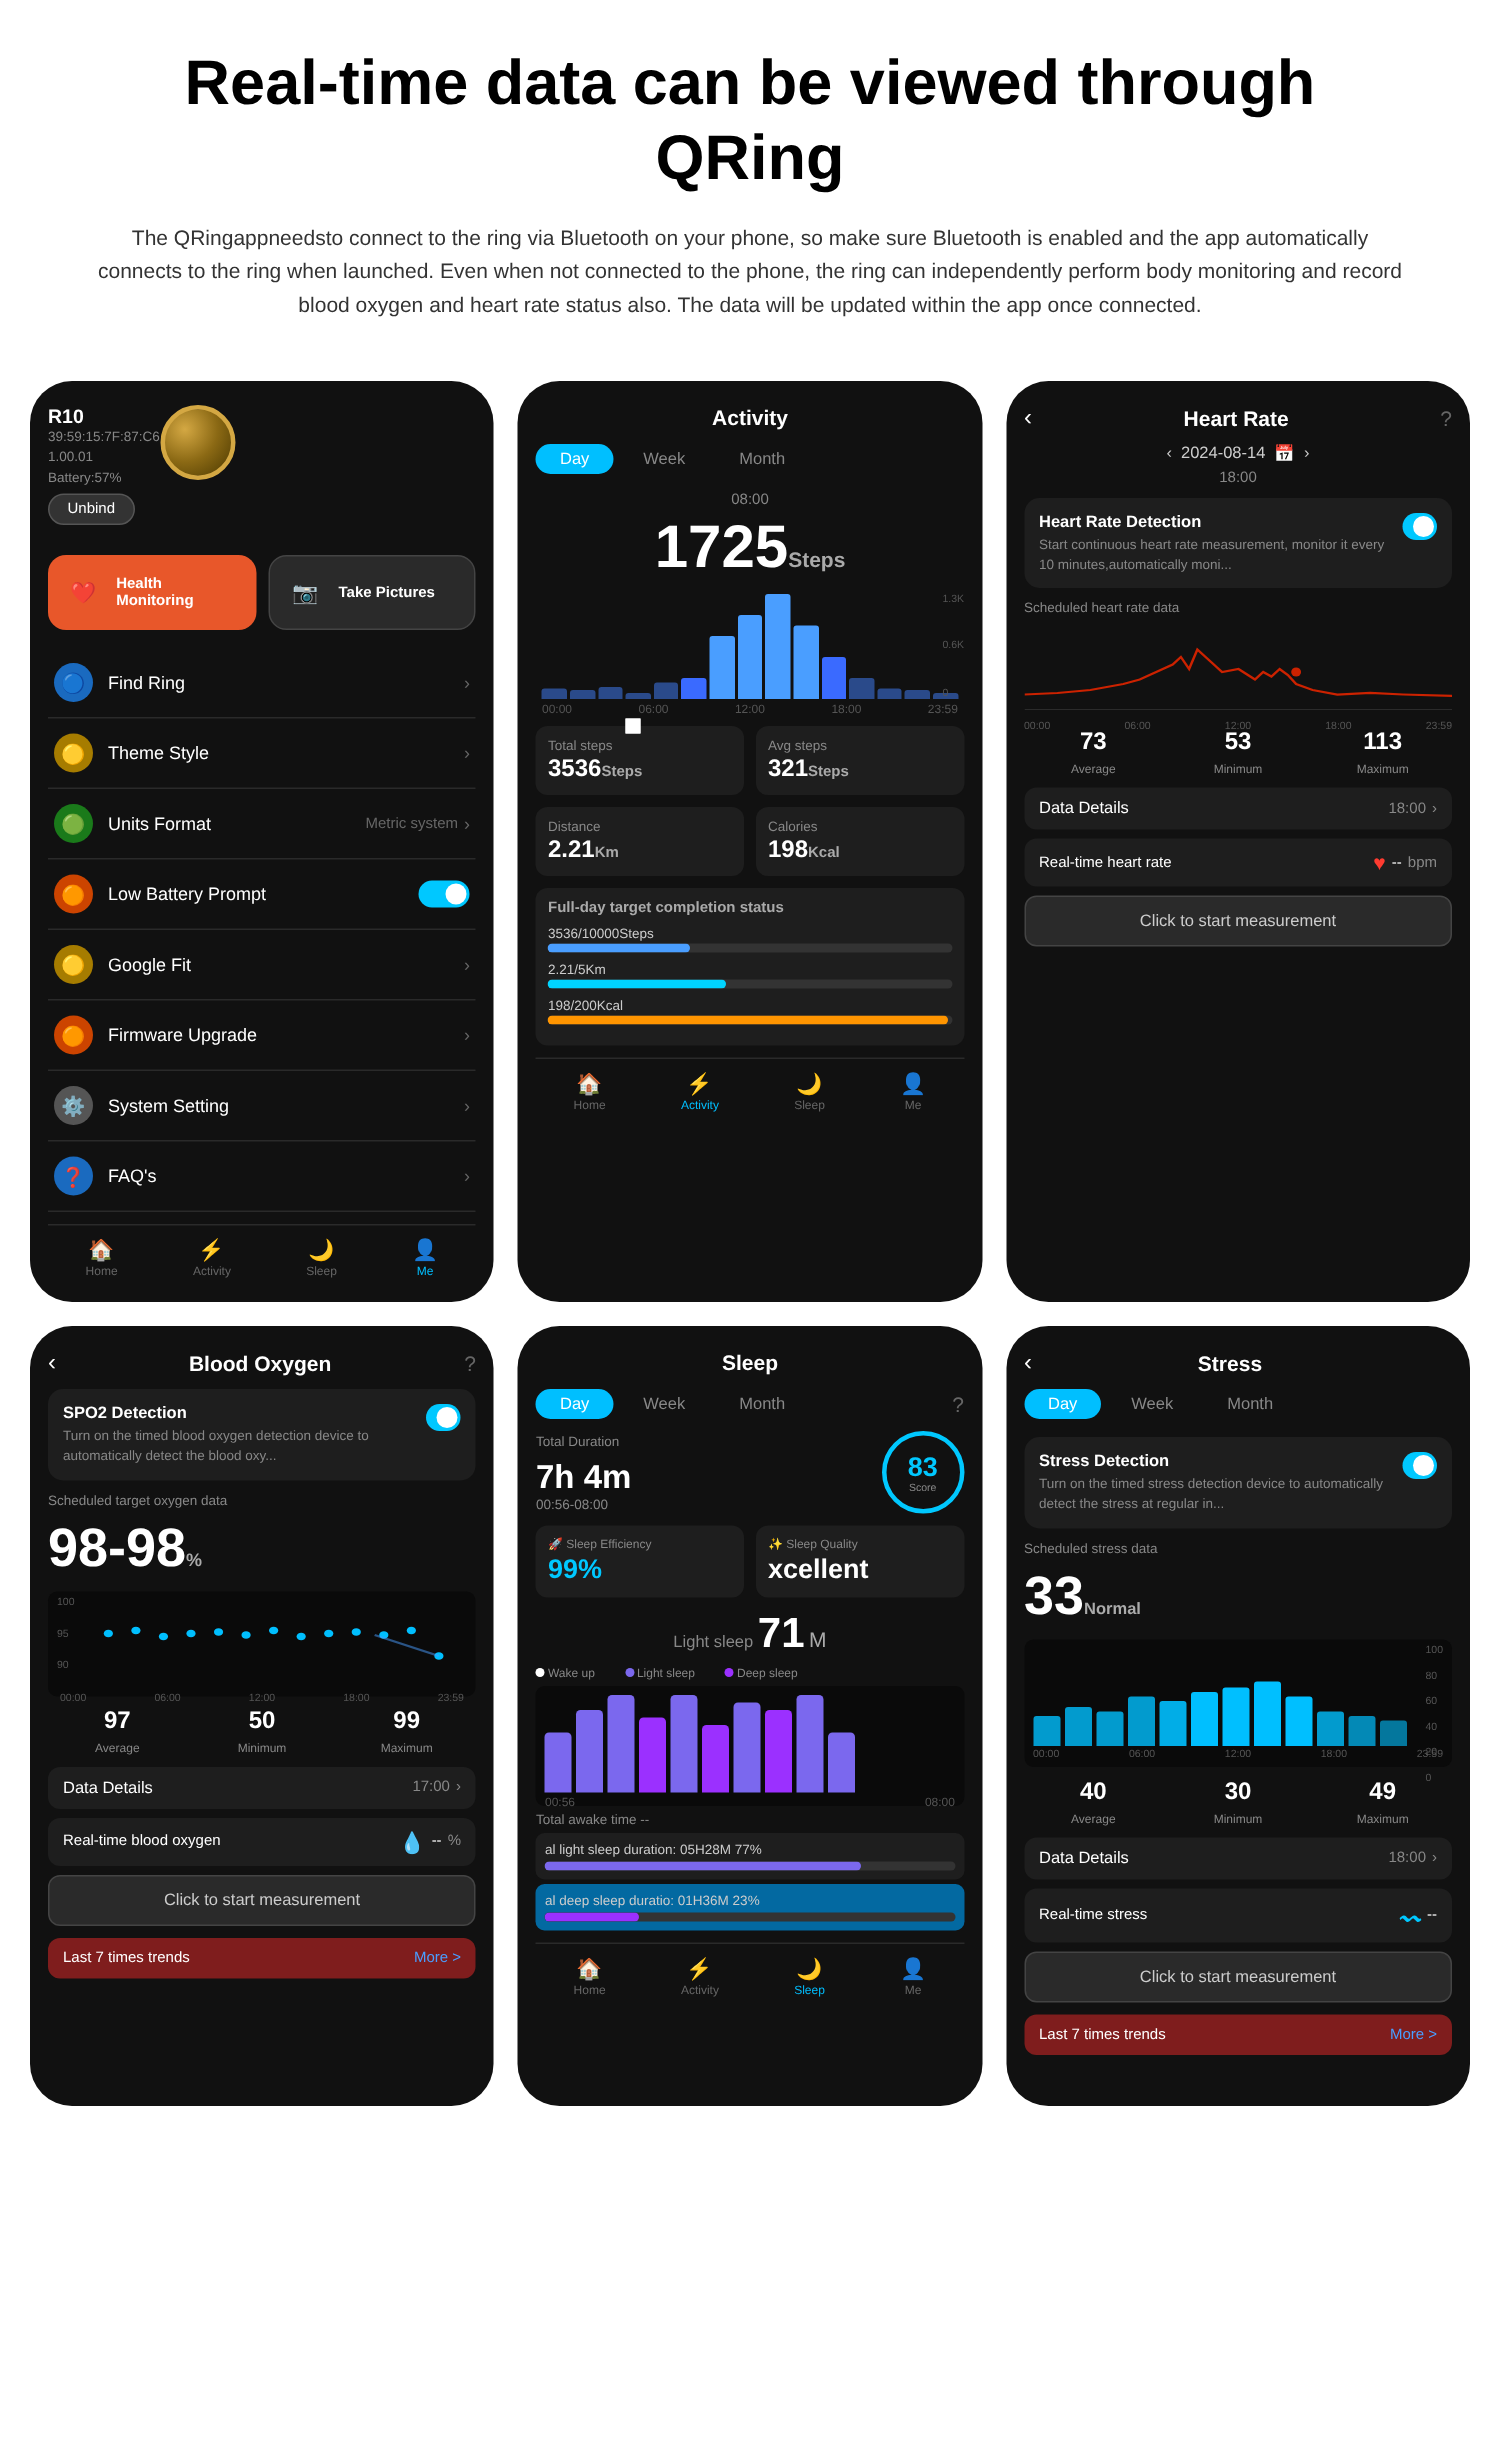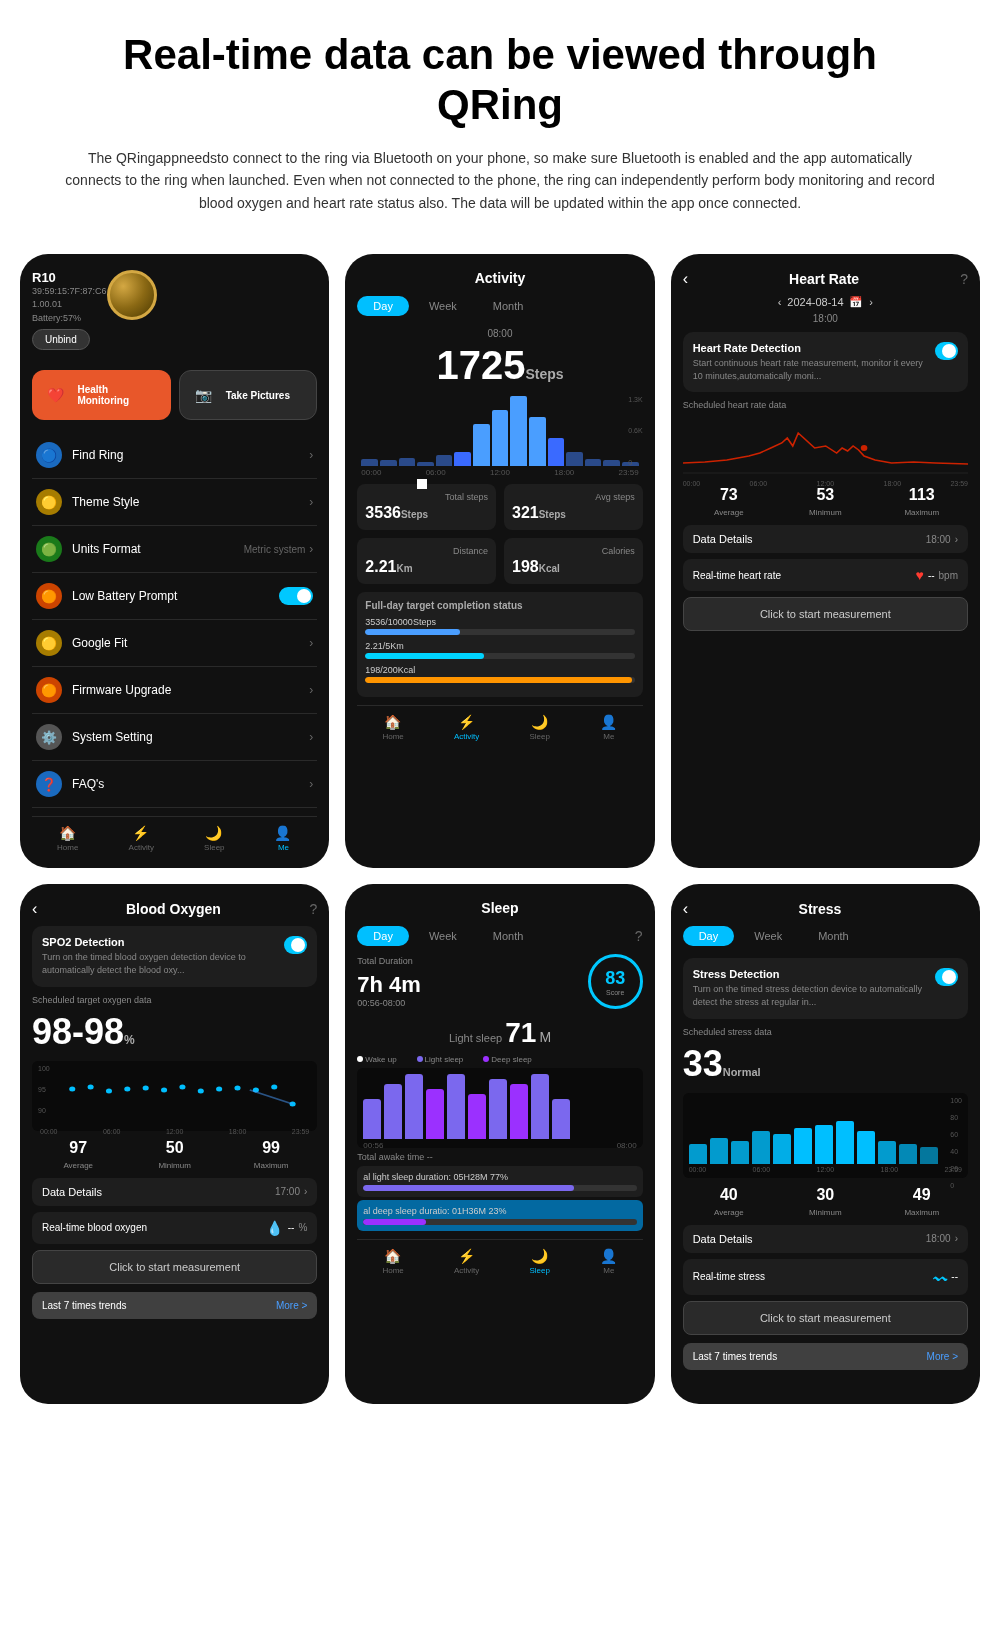--- a/index.html
+++ b/index.html
@@ -49,21 +49,21 @@
     .tab.active { background: #00bfff; color: #fff; }
     .time-label { text-align: center; font-size: 10px; color: #888; margin-bottom: 4px; }
     .big-steps { text-align: center; font-size: 40px; font-weight: 700; margin-bottom: 4px; }
     .steps-unit { font-size: 14px; color: #aaa; }
     
     .chart-area { position: relative; height: 80px; margin: 8px 0; }
     .chart-labels { display: flex; justify-content: space-between; font-size: 8px; color: #555; padding: 2px 4px; }
     
     .stats-row { display: grid; grid-template-columns: 1fr 1fr; gap: 8px; margin: 8px 0; }
     .stat-box { background: #1e1e1e; border-radius: 8px; padding: 8px; }
-    .stat-label { font-size: 9px; color: #888; margin-bottom: 2px; text-align: right; }
+    .stat-label { font-size: 9px; color: #888; margin-bottom: 2px; }
     .stat-value { font-size: 16px; font-weight: 700; }
     .stat-unit { font-size: 10px; color: #aaa; }
     
     .target-section { background: #1e1e1e; border-radius: 8px; padding: 8px; margin-top: 6px; }
     .target-title { font-size: 10px; color: #aaa; margin-bottom: 6px; font-weight: 600; }
     .progress-item { margin-bottom: 6px; }
     .progress-label { font-size: 9px; color: #ccc; margin-bottom: 2px; }
     .progress-bar { height: 6px; background: #333; border-radius: 3px; overflow: hidden; }
     .progress-fill { height: 100%; border-radius: 3px; }
     .progress-fill.blue { background: #4a9eff; }
@@ -99,21 +99,21 @@
     .realtime-row { display: flex; justify-content: space-between; align-items: center; background: #1e1e1e; border-radius: 8px; padding: 8px 10px; margin-bottom: 6px; font-size: 10px; text-align: center; }
     .heart-icon { color: #ff3b30; font-size: 14px; }
     
     .measure-btn { width: 100%; background: #2a2a2a; border: 1px solid #444; border-radius: 8px; padding: 10px; text-align: center; font-size: 11px; color: #ccc; cursor: pointer; }
     .duration-big { font-size: 22px; font-weight: 700; }
     .sleep-score { width: 55px; height: 55px; border-radius: 50%; border: 3px solid #00c8ff; display: flex; flex-direction: column; align-items: center; justify-content: center; }
     .score-num { font-size: 18px; font-weight: 700; color: #00c8ff; }
     .score-lbl { font-size: 7px; color: #888; }
     
     .more-btn { font-size: 10px; color: #4a9eff; }
-    .last-trends-row { display: flex; justify-content: space-between; align-items: center; background: #404040; border-radius: 8px; padding: 8px 10px; margin-bottom: 6px; font-size: 10px; text-align: right; }
+    .last-trends-row { display: flex; justify-content: space-between; align-items: center; background: #7f1d1d; border-radius: 8px; padding: 8px 10px; margin-bottom: 6px; font-size: 10px; text-align: right; }
   </style>
 </head>
 <body>
 
 <div class="header">
   <h1>Real-time data can be viewed through QRing</h1>
   <p>The QRingappneedsto connect to the ring via Bluetooth on your phone, so make sure Bluetooth is enabled and the app automatically connects to the ring when launched. Even when not connected to the phone, the ring can independently perform body monitoring and record blood oxygen and heart rate status also. The data will be updated within the app once connected.</p>
 </div>
 
 <div class="phones-grid">
@@ -510,20 +510,30 @@
         <div class="sched-label">Total Duration</div>
         <div class="duration-big">7h 4m</div>
         <div style="font-size:9px;color:#888">00:56-08:00</div>
       </div>
       <div class="sleep-score">
         <div class="score-num">83</div>
         <div class="score-lbl">Score</div>
       </div>
     </div>
 
+    <div style="display:grid;grid-template-columns:1fr 1fr;gap:8px;margin-bottom:8px;">
+      <div style="background:#1e1e1e;border-radius:8px;padding:8px;">
+        <div style="font-size:8px;color:#888;margin-bottom:2px;">🚀 <span>Sleep Efficiency</span></div>
+        <div style="font-size:18px;font-weight:700;color:#00c8ff;">99%</div>
+      </div>
+      <div style="background:#1e1e1e;border-radius:8px;padding:8px;">
+        <div style="font-size:8px;color:#888;margin-bottom:2px;">✨ <span>Sleep Quality</span></div>
+        <div style="font-size:18px;font-weight:700;color:#fff;">xcellent</div>
+      </div>
+    </div>
 
     <div style="text-align:center;margin-bottom:6px;">
       <span style="font-size:11px;color:#888;">Light sleep</span>
       <span style="font-size:28px;font-weight:700;">71</span>
       <span style="font-size:14px;color:#aaa;">M</span>
     </div>
 
     <div style="display:flex;gap:20px;font-size:8px;color:#888;margin-bottom:4px;">
       <span><span style="display:inline-block;width:6px;height:6px;border-radius:50%;background:#fff;margin-right:2px;"></span>Wake up</span>
       <span><span style="display:inline-block;width:6px;height:6px;border-radius:50%;background:#7b68ee;margin-right:2px;"></span>Light sleep</span>

